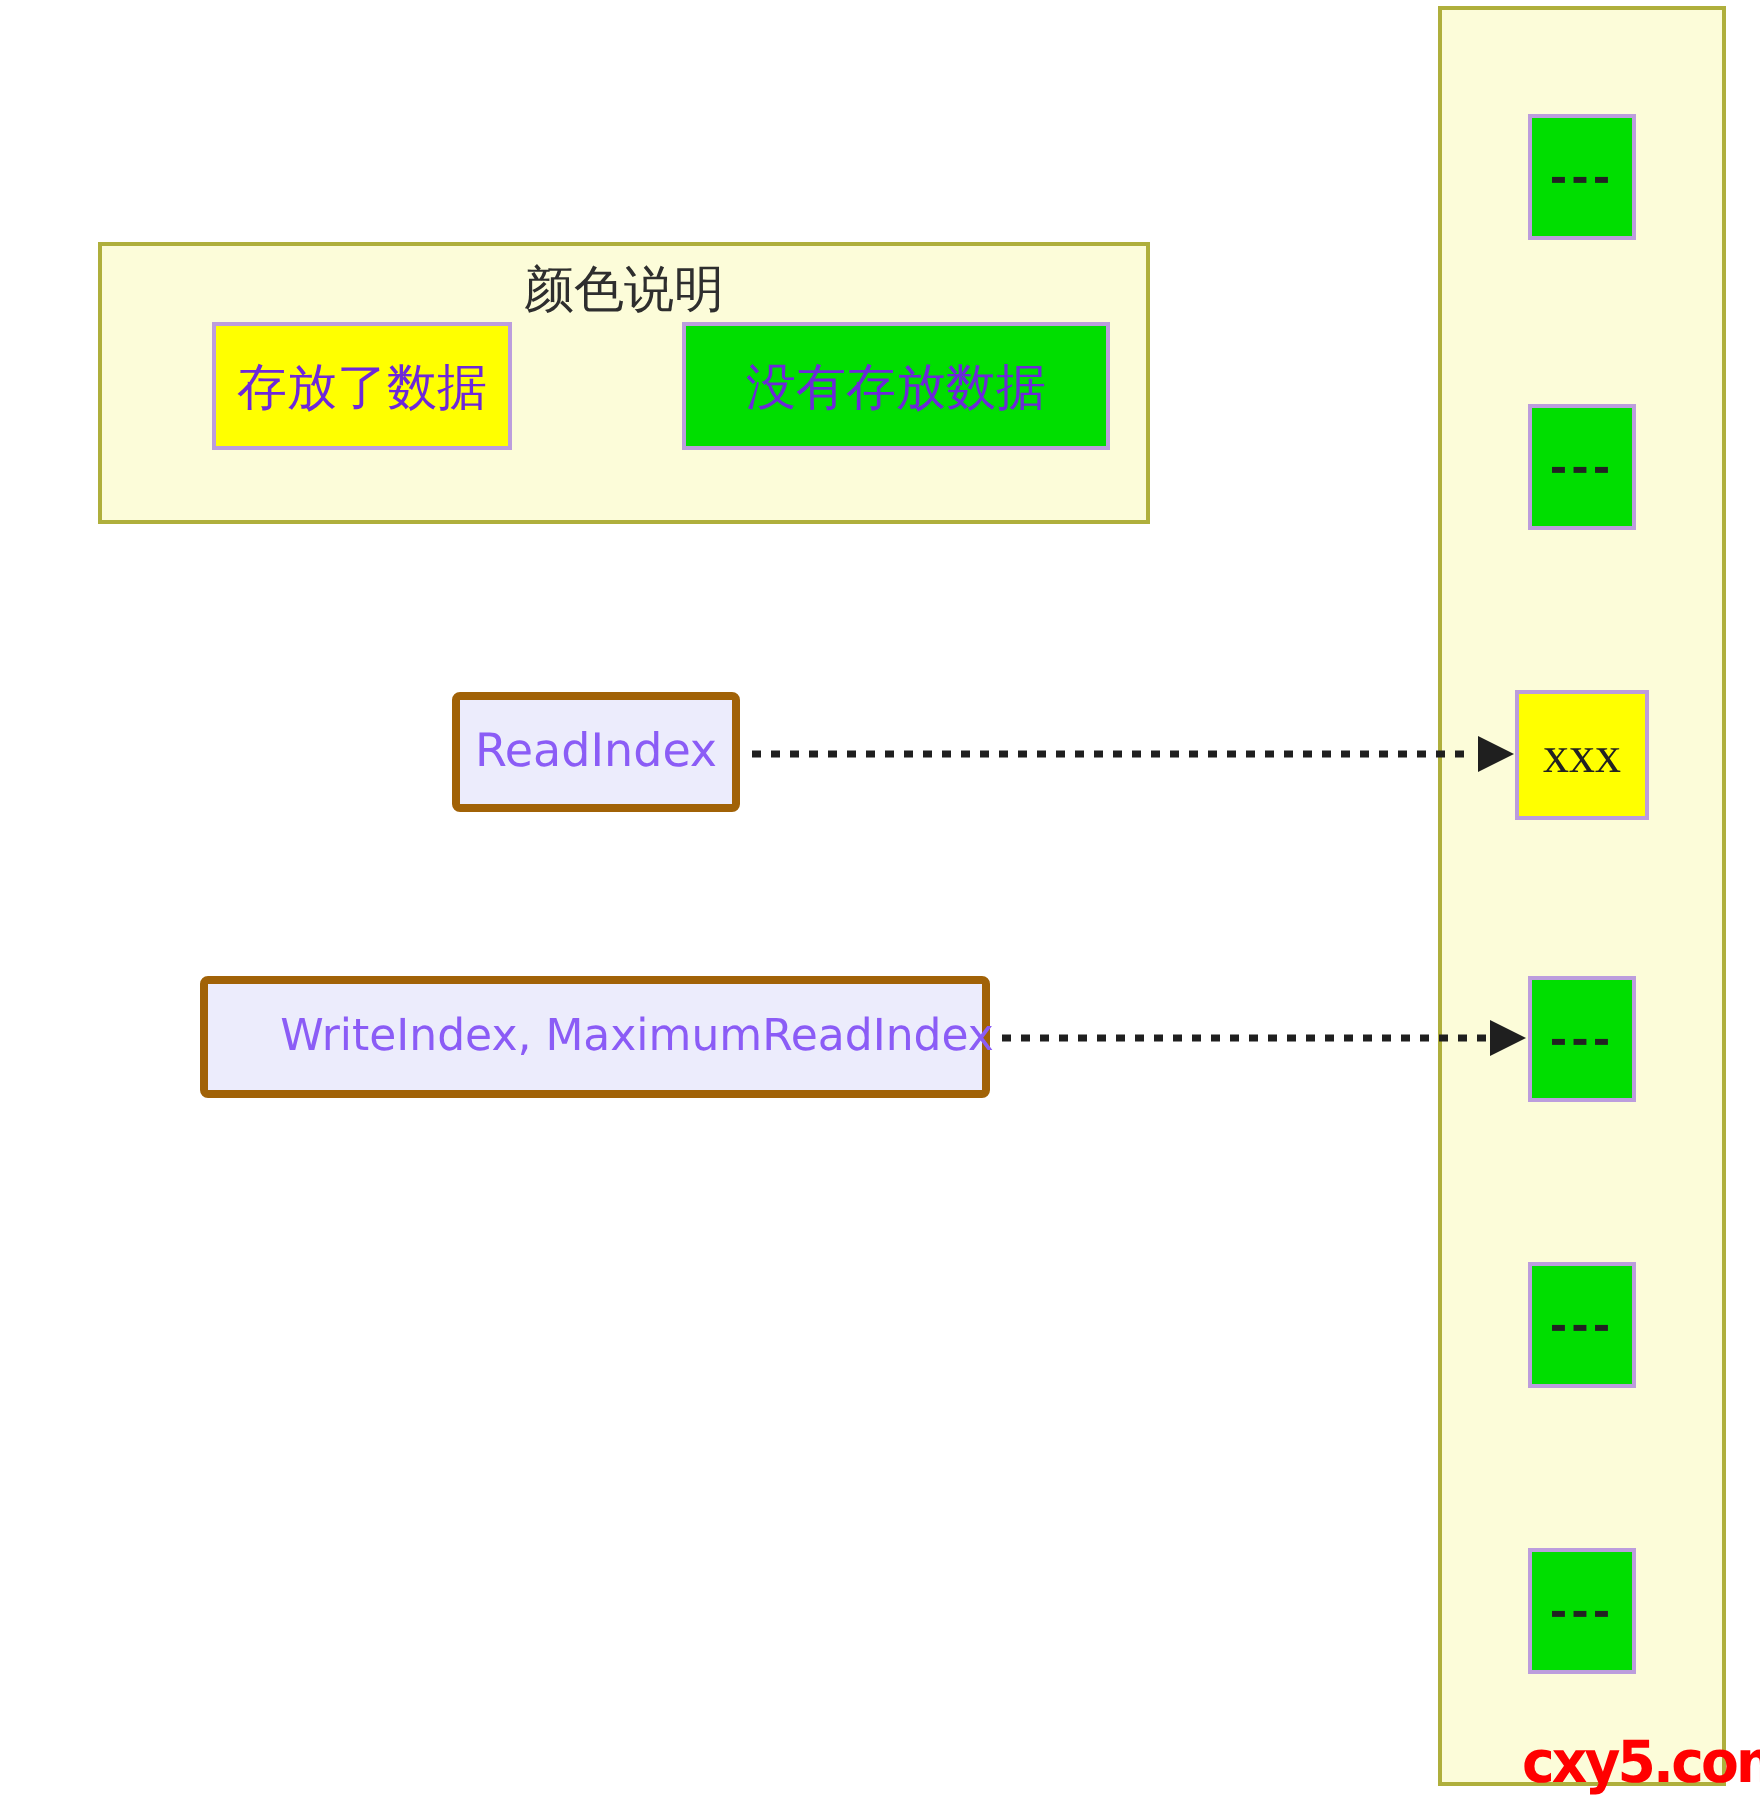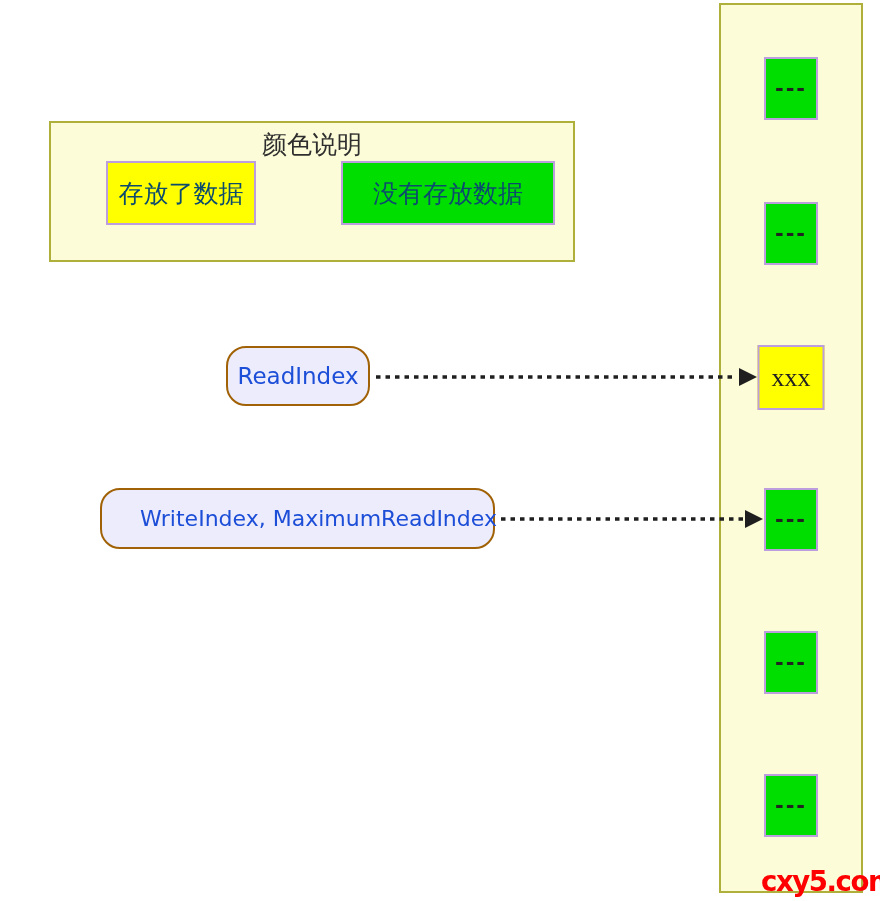--- a/index.html
+++ b/index.html
@@ -33,21 +33,21 @@
   }
   .swatch {
     position: absolute;
     top: 38px;
     height: 64px;
     border: 2px solid #bc9ddd;
     display: flex;
     align-items: center;
     justify-content: center;
     font-size: 25px;
-    color: #0c4a6e;
+    color: #6d28d9;
     white-space: nowrap;
   }
   .swatch.filled { left: 55px; width: 150px; background: #ffff00; }
   .swatch.empty  { left: 290px; width: 214px; background: #00de00; }
 
   
   .queue {
     position: absolute;
     left: 719px; top: 3px;
     width: 144px; height: 890px;
@@ -83,26 +83,26 @@
   .cell-2 { top: 197px; }
   .cell-3 { top: 340px; }
   .cell-4 { top: 483px; }
   .cell-5 { top: 626px; }
   .cell-6 { top: 769px; }
 
   
   .node {
     position: absolute;
     background: #ececfc;
-    border: 2px solid #a16207;
-    border-radius: 20px;
+    border: 4px solid #a16207;
+    border-radius: 4px;
     display: flex;
     align-items: center;
     justify-content: center;
-    color: #1d4ed8;
+    color: #8b5cf6;
     white-space: nowrap;
   }
   .node-read  { left: 226px; top: 346px; width: 144px; height: 60px; font-size: 23px; }
   .node-write { left: 100px; top: 488px; width: 395px; height: 61px; font-size: 22px; padding-left: 42px; }
 
   
   .arrows {
     position: absolute;
     left: 0; top: 0;
     width: 880px; height: 901px;

